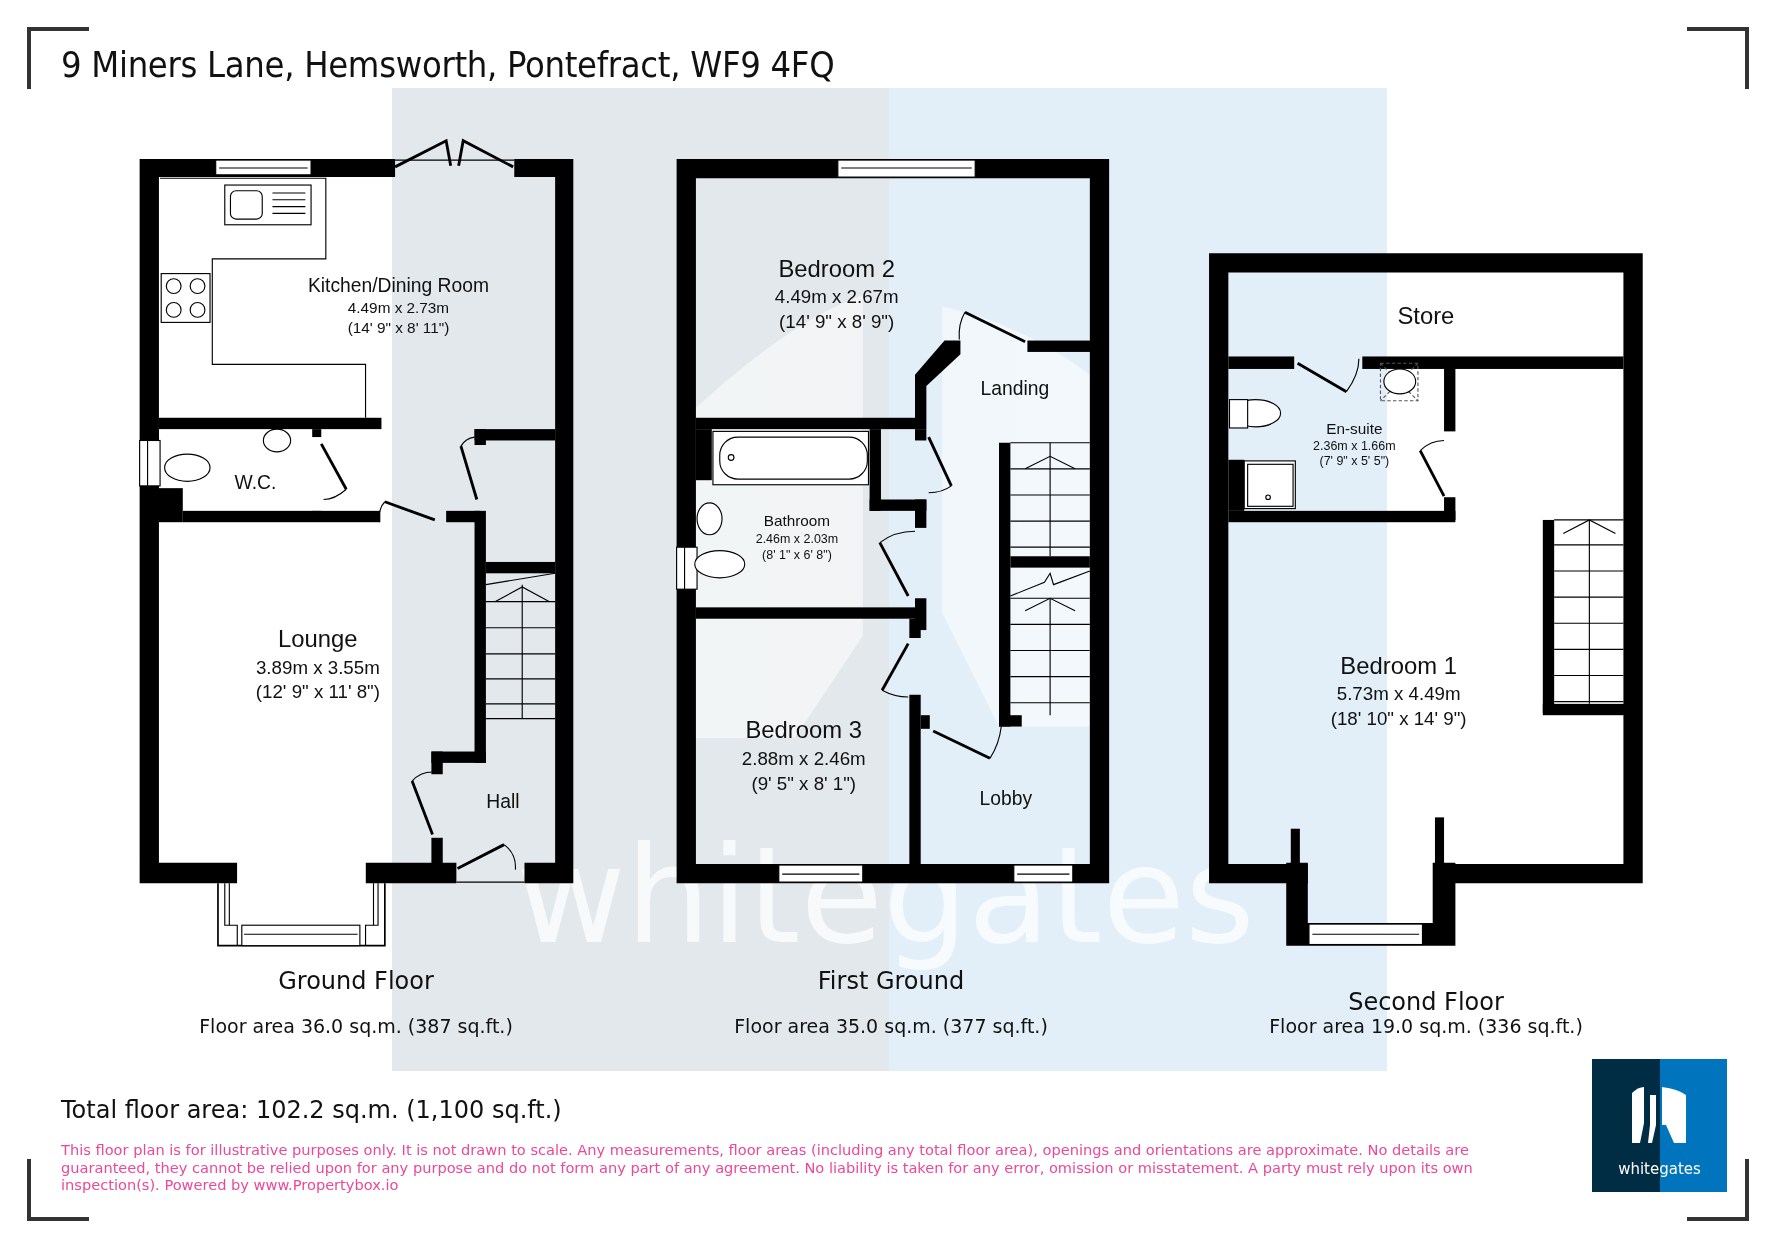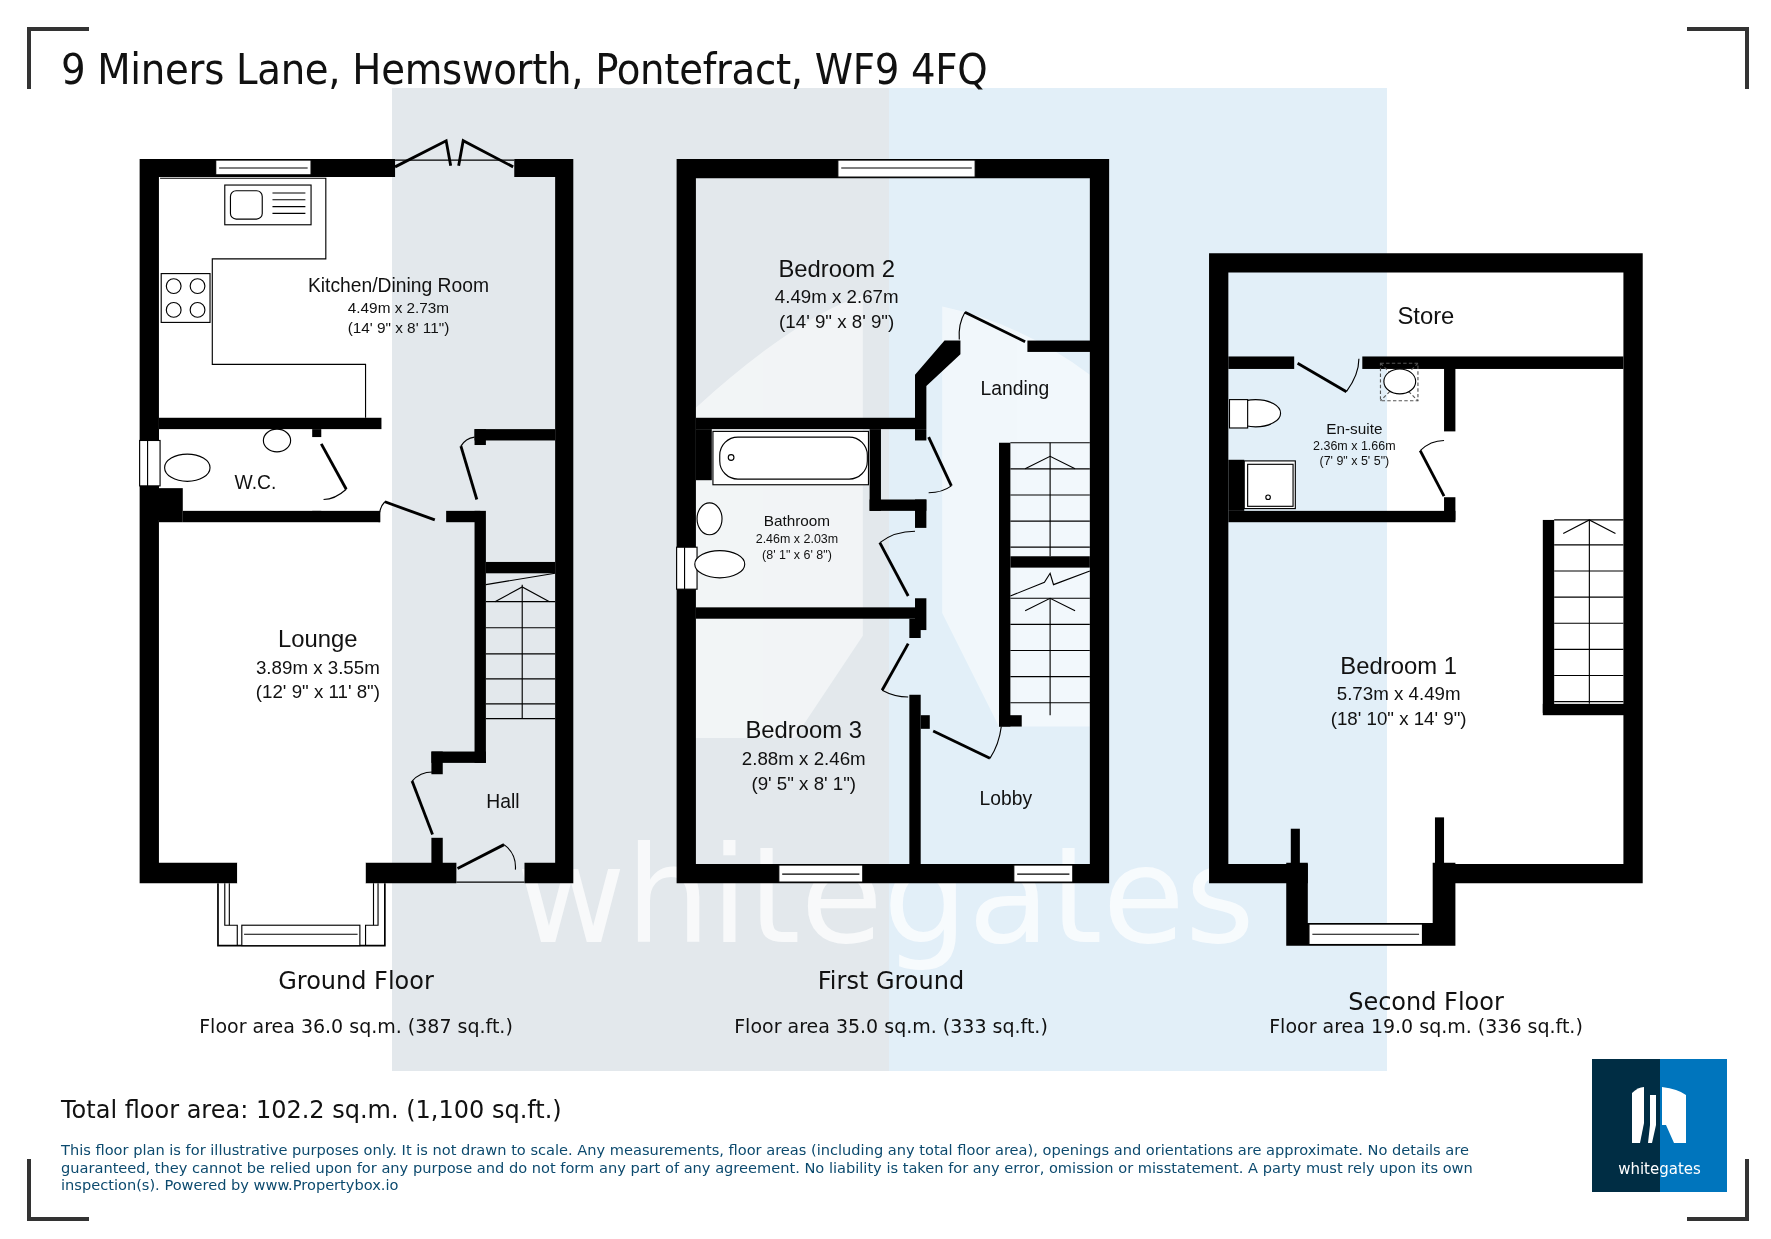--- a/index.html
+++ b/index.html
@@ -1,30 +1,30 @@
 <!DOCTYPE html>
 <html><head>
 <meta charset="utf-8">
 <style>
   html, body { margin: 0; padding: 0; background: #ffffff; }
   body { width: 1771px; height: 1239px; position: relative; overflow: hidden; font-family: "DejaVu Sans", sans-serif; color: #111; }
   .abs { position: absolute; }
-  .title { left: 61px; top: 44px; font-size: 43px; font-family: "DejaVu Sans Condensed", "DejaVu Sans", sans-serif; letter-spacing: -0.3px; color: #111; white-space: nowrap; }
+  .title { left: 61px; top: 44px; font-size: 36px; font-family: "DejaVu Sans Condensed", "DejaVu Sans", sans-serif; letter-spacing: -0.3px; color: #111; white-space: nowrap; }
   .corner { position: absolute; border-color: #333; border-style: solid; border-width: 0; width: 58px; height: 58px; }
   .c-tl { left: 27px; top: 27px; border-top-width: 4px; border-left-width: 4px; }
   .c-tr { right: 22px; top: 27px; border-top-width: 4px; border-right-width: 4px; }
   .c-bl { left: 27px; bottom: 18px; border-bottom-width: 4px; border-left-width: 4px; }
   .c-br { right: 22px; bottom: 18px; border-bottom-width: 4px; border-right-width: 4px; }
   .bg-grey { left: 392px; top: 88px; width: 497px; height: 983px; background: #e3e8ec; }
   .bg-blue { left: 889px; top: 88px; width: 498px; height: 983px; background: #e2eff8; }
   svg.plan { position: absolute; left: 0; top: 0; width: 1771px; height: 1239px; }
   .floor-name { font-size: 24px; text-align: center; white-space: nowrap; }
   .floor-area { font-size: 19px; text-align: center; white-space: nowrap; }
   .total { left: 61px; top: 1096px; font-size: 24px; white-space: nowrap; text-align: right; }
-  .disclaimer { left: 61px; top: 1141px; width: 1480px; font-size: 14.6px; line-height: 17.5px; color: #0c4a6e; }
+  .disclaimer { left: 61px; top: 1141px; width: 1480px; font-size: 14.6px; line-height: 17.5px; color: #ec4899; }
   .logo { left: 1592px; top: 1059px; width: 135px; height: 133px; display: flex; }
   .logo .l { width: 50%; height: 100%; }
   .logo-text { position: absolute; left: 0; width: 100%; bottom: 14px; text-align: center; color: #fff; font-size: 15px; }
   .rl { font-family: "Liberation Sans", sans-serif; fill: #111; }
 </style>
 </head>
 <body>
 
 <div class="corner c-tl"></div>
 <div class="corner c-tr"></div>
@@ -263,21 +263,21 @@
   <text class="rl" x="1193" y="396" font-size="11" text-anchor="middle">2.36m x 1.66m</text>
   <text class="rl" x="1193" y="410" font-size="11" text-anchor="middle">(7' 9" x 5' 5")</text>
   <text class="rl" x="1232" y="594" font-size="21" text-anchor="middle">Bedroom 1</text>
   <text class="rl" x="1232" y="617" font-size="16.5" text-anchor="middle">5.73m x 4.49m</text>
   <text class="rl" x="1232" y="639" font-size="16.5" text-anchor="middle">(18' 10" x 14' 9")</text>
 </svg>
 
 <div class="abs floor-name" style="left:206px; top:967px; width:300px;">Ground Floor</div>
 <div class="abs floor-area" style="left:106px; top:1015px; width:500px;">Floor area 36.0 sq.m. (387 sq.ft.)</div>
 <div class="abs floor-name" style="left:741px; top:967px; width:300px;">First Ground</div>
-<div class="abs floor-area" style="left:641px; top:1015px; width:500px;">Floor area 35.0 sq.m. (333 sq.ft.)</div>
+<div class="abs floor-area" style="left:641px; top:1015px; width:500px;">Floor area 35.0 sq.m. (377 sq.ft.)</div>
 <div class="abs floor-name" style="left:1276px; top:988px; width:300px;">Second Floor</div>
 <div class="abs floor-area" style="left:1176px; top:1015px; width:500px;">Floor area 19.0 sq.m. (336 sq.ft.)</div>
 
 <div class="abs total">Total floor area: 102.2 sq.m. (1,100 sq.ft.)</div>
 <div class="abs disclaimer">This floor plan is for illustrative purposes only. It is not drawn to scale. Any measurements, floor areas (including any total floor area), openings and orientations are approximate. No details are guaranteed, they cannot be relied upon for any purpose and do not form any part of any agreement. No liability is taken for any error, omission or misstatement. A party must rely upon its own inspection(s). Powered by www.Propertybox.io</div>
 
 <div class="abs logo">
   <div class="l" style="background:#002d44;"></div>
   <div class="l" style="background:#0075bd;"></div>
   <svg style="position:absolute; left:38px; top:26px; width:58px; height:62px;" viewBox="0 0 58 62">

